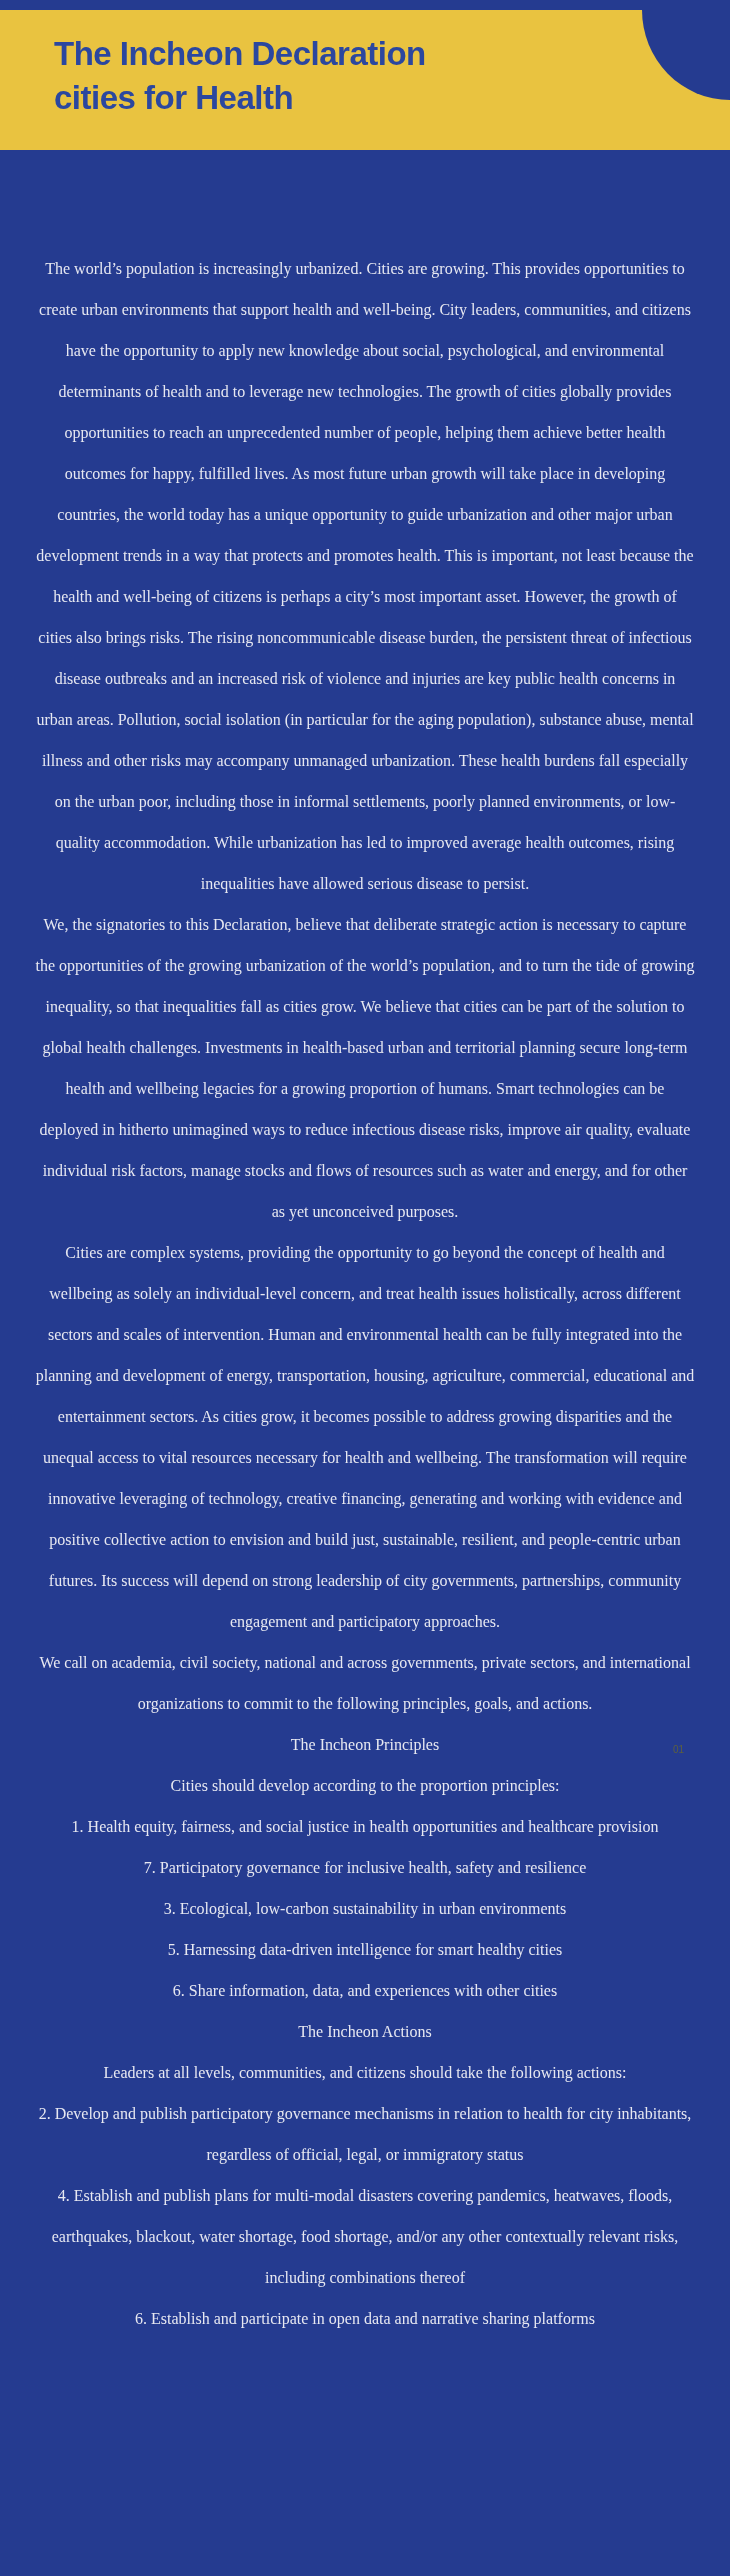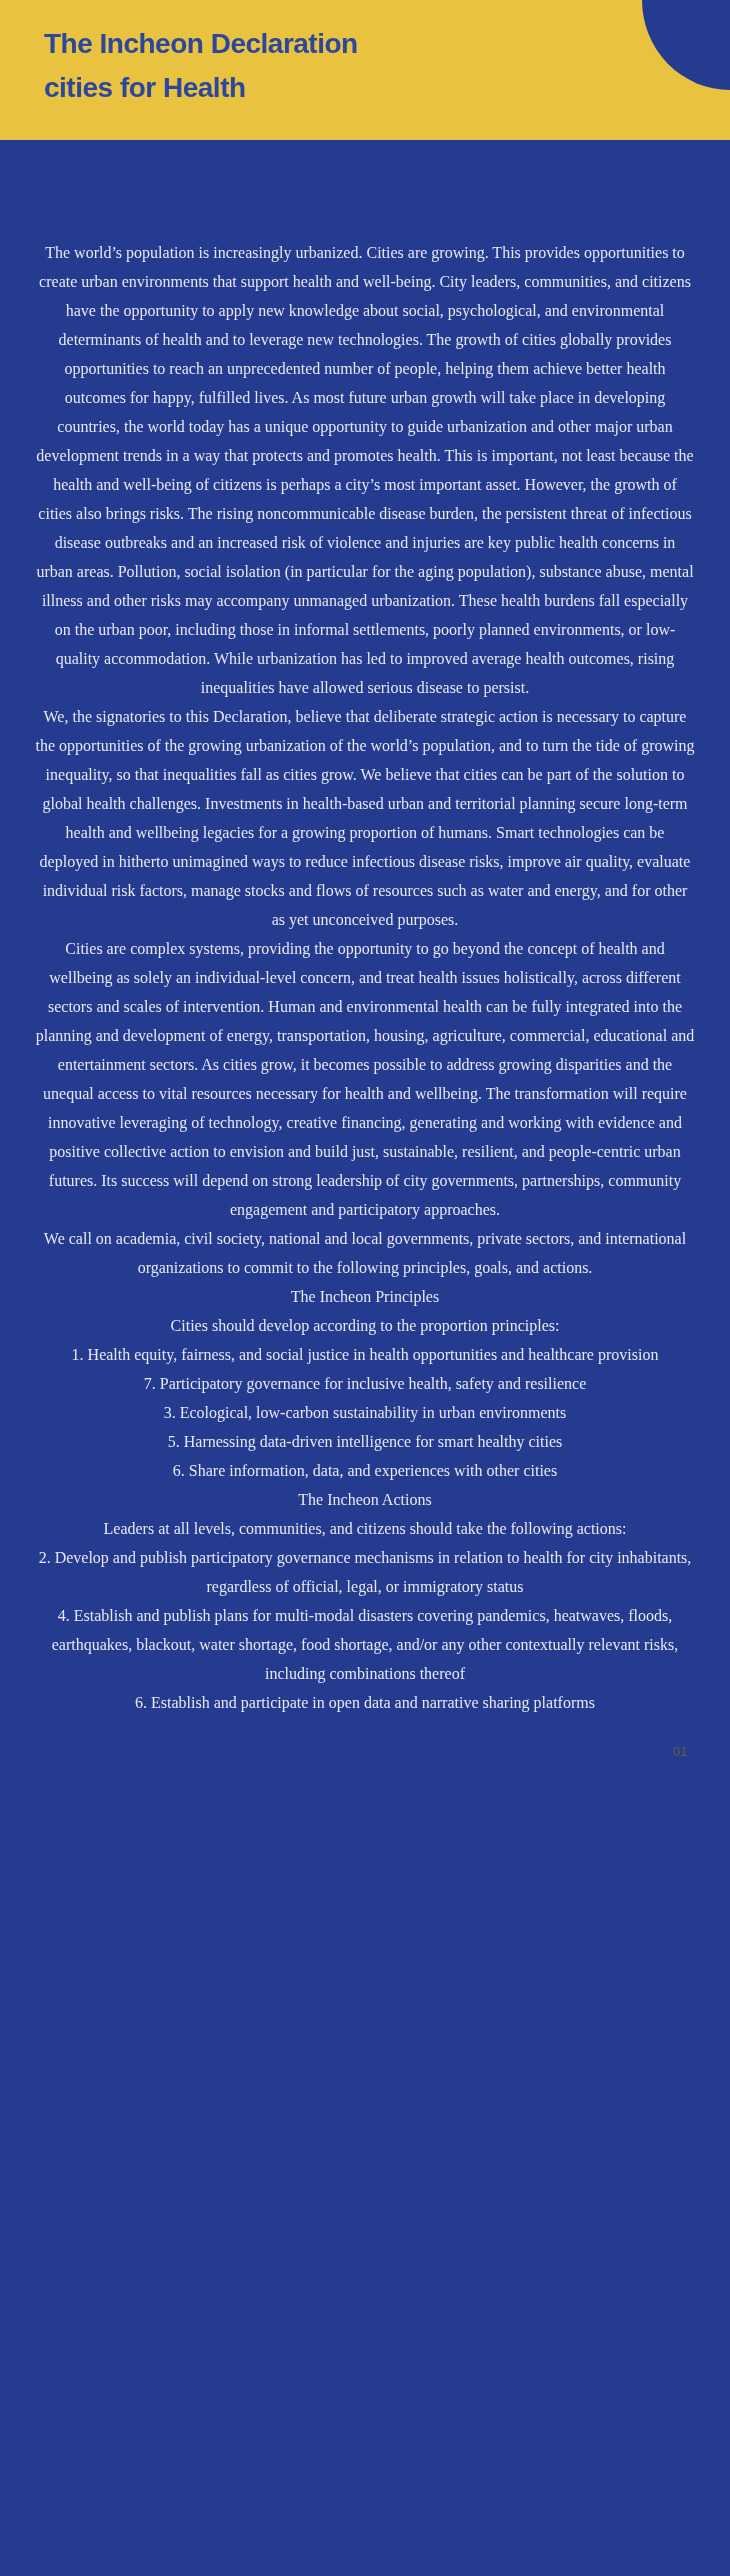--- a/index.html
+++ b/index.html
@@ -21,43 +21,43 @@
   .corner-curve {
     position: absolute;
     top: 0;
     right: 0;
     width: 88px;
     height: 90px;
     background: #253B90;
     border-bottom-left-radius: 100% 100%;
   }
   .title {
-    margin: 0;
+    margin: 10px;
     padding: 22px 101px 0 44px;
     font-family: "Liberation Sans", sans-serif;
     font-weight: bold;
-    font-size: 28px;
+    font-size: 33px;
     line-height: 44px;
     letter-spacing: -0.5px;
     color: #2B479F;
   }
   .content {
     padding: 98px 35px 0 35px;
     text-align: center;
     color: #E7E8F1;
     font-size: 16px;
-    line-height: 29px;
+    line-height: 41px;
   }
   .line { margin: 0; }
   .page-number {
     position: absolute;
     left: 673px;
     top: 1744px;
     font-family: "Liberation Sans", sans-serif;
-    font-size: 13px;
+    font-size: 10px;
     color: #5D6040;
   }
 </style>
 </head>
 <body>
 
 <div class="page">
 
   <header class="header">
     <div class="corner-curve"></div>
@@ -67,21 +67,21 @@
   <main class="content">
 
     <div>
 
         <p class="line">The world’s population is increasingly urbanized. Cities are growing. This provides opportunities to create urban environments that support health and well-being. City leaders, communities, and citizens have the opportunity to apply new knowledge about social, psychological, and environmental determinants of health and to leverage new technologies. The growth of cities globally provides opportunities to reach an unprecedented number of people, helping them achieve better health outcomes for happy, fulfilled lives. As most future urban growth will take place in developing countries, the world today has a unique opportunity to guide urbanization and other major urban development trends in a way that protects and promotes health. This is important, not least because the health and well-being of citizens is perhaps a city’s most important asset. However, the growth of cities also brings risks. The rising noncommunicable disease burden, the persistent threat of infectious disease outbreaks and an increased risk of violence and injuries are key public health concerns in urban areas. Pollution, social isolation (in particular for the aging population), substance abuse, mental illness and other risks may accompany unmanaged urbanization. These health burdens fall especially on the urban poor, including those in informal settlements, poorly planned environments, or low-quality accommodation. While urbanization has led to improved average health outcomes, rising inequalities have allowed serious disease to persist.</p>
 
         <p class="line">We, the signatories to this Declaration, believe that deliberate strategic action is necessary to capture the opportunities of the growing urbanization of the world’s population, and to turn the tide of growing inequality, so that inequalities fall as cities grow. We believe that cities can be part of the solution to global health challenges. Investments in health-based urban and territorial planning secure long-term health and wellbeing legacies for a growing proportion of humans. Smart technologies can be deployed in hitherto unimagined ways to reduce infectious disease risks, improve air quality, evaluate individual risk factors, manage stocks and flows of resources such as water and energy, and for other as yet unconceived purposes.</p>
 
         <p class="line">Cities are complex systems, providing the opportunity to go beyond the concept of health and wellbeing as solely an individual-level concern, and treat health issues holistically, across different sectors and scales of intervention. Human and environmental health can be fully integrated into the planning and development of energy, transportation, housing, agriculture, commercial, educational and entertainment sectors. As cities grow, it becomes possible to address growing disparities and the unequal access to vital resources necessary for health and wellbeing. The transformation will require innovative leveraging of technology, creative financing, generating and working with evidence and positive collective action to envision and build just, sustainable, resilient, and people-centric urban futures. Its success will depend on strong leadership of city governments, partnerships, community engagement and participatory approaches.</p>
 
-        <p class="line">We call on academia, civil society, national and local governments, private sectors, and international organizations to commit to the following principles, goals, and actions.</p>
+        <p class="line">We call on academia, civil society, national and across governments, private sectors, and international organizations to commit to the following principles, goals, and actions.</p>
       </div>
 
     <p class="line">The Incheon Principles</p>
     <p class="line">Cities should develop according to the proportion principles:</p>
     <div>
 
         <p class="line">1. Health equity, fairness, and social justice in health opportunities and healthcare provision</p>
 
         <p class="line">7. Participatory governance for inclusive health, safety and resilience</p>
 

